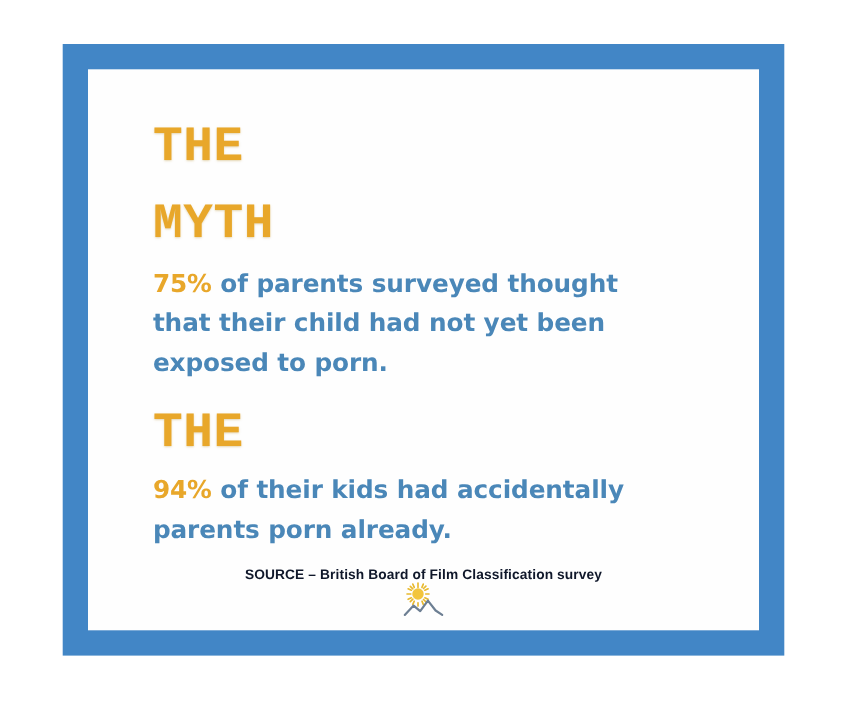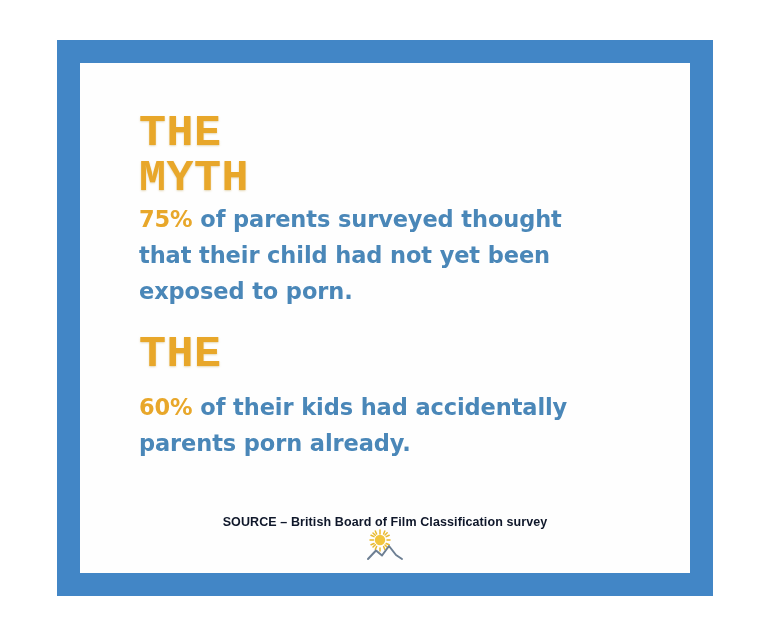--- a/index.html
+++ b/index.html
@@ -46,24 +46,25 @@
     font-weight: bold;
     font-size: 45px;
     line-height: 45px;
     letter-spacing: 0.5px;
     color: #e8a72a;
     text-transform: uppercase;
     text-shadow: 0 1px 2px rgba(180,140,40,0.35);
   }
   .headline .l2 {
     display: block;
+    margin-top: 25px;
   }
 
   .stat {
-    margin-top: 0;
+    margin-top: 14px;
     font-family: "DejaVu Sans", sans-serif;
     font-weight: bold;
     font-size: 22.5px;
     line-height: 36px;
     color: #4a87b8;
     letter-spacing: -0.1px;
   }
   .stat .pct {
     color: #e8a72a;
   }
@@ -111,21 +112,21 @@
         <span>THE</span>
         <span class="l2">MYTH</span>
       </div>
 
       <p class="stat"><span class="pct">75%</span><span> of parents surveyed thought that their child had not yet been exposed to porn.</span></p>
 
       <div class="headline headline-2">
         <span>THE</span>
       </div>
 
-      <p class="stat stat-2"><span class="pct">60%</span><span> of their kids had accidentally parents porn already.</span></p>
+      <p class="stat stat-2"><span class="pct">94%</span><span> of their kids had accidentally parents porn already.</span></p>
 
     </div>
 
     <div class="source">SOURCE – British Board of Film Classification survey</div>
 
     <div class="logo">
       <svg width="40" height="34" viewBox="0 0 40 34">
         <g stroke="#e8b92e" stroke-width="1.5" stroke-linecap="round">
           <line x1="15" y1="1" x2="15" y2="5"></line>
           <line x1="15" y1="19" x2="15" y2="22"></line>

